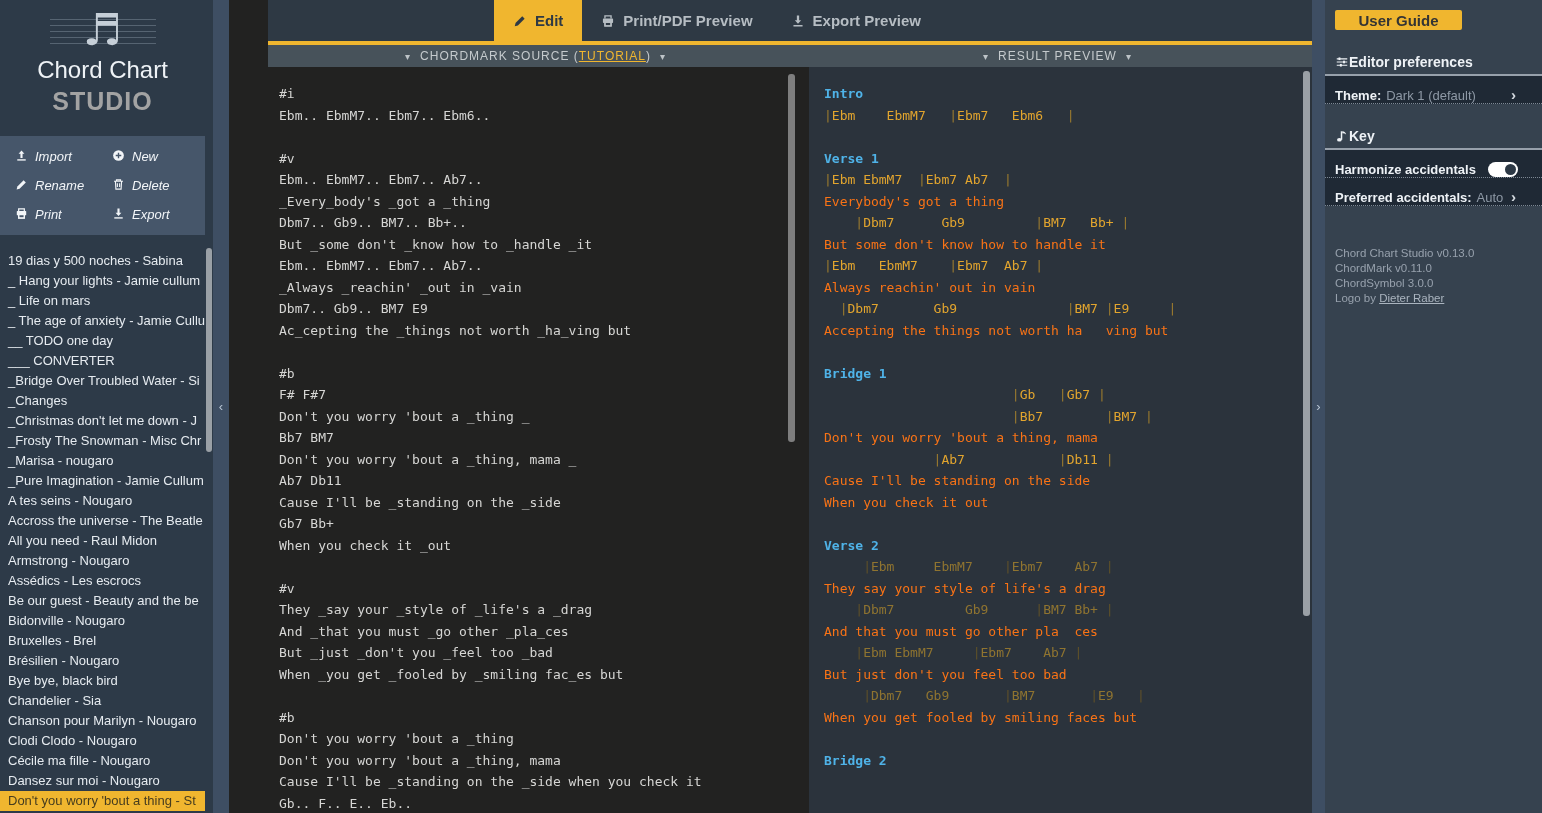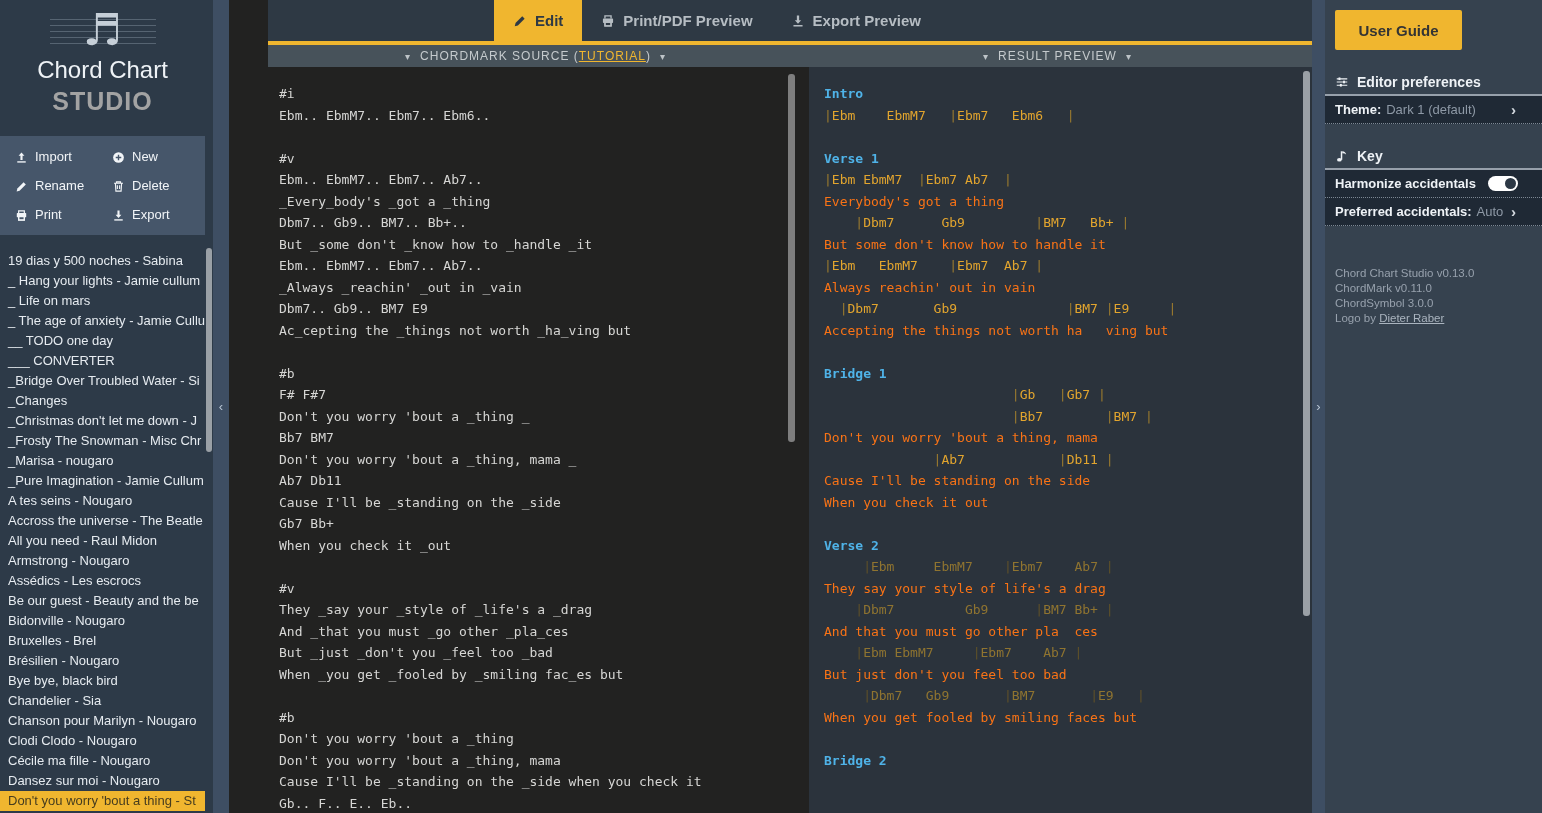--- a/index.html
+++ b/index.html
@@ -10,21 +10,21 @@
   
   .sidebar { flex:0 0 205px; width:205px; background:#2d3a48; display:flex; flex-direction:column; overflow:hidden; }
   .logo { height:132px; text-align:center; padding-top:4px; }
   .logo-art { position:relative; width:130px; height:52px; margin:0 auto; }
   .logo-art::before { content:""; position:absolute; left:12px; right:12px; top:15px; height:25px;
     background:repeating-linear-gradient(to bottom,#5d6b79 0 1px,transparent 1px 6px); opacity:.85; }
   .logo-note { position:relative; font-family:"DejaVu Sans",sans-serif; font-size:44px; line-height:52px; color:#c6cfd8; }
   .brand1 { font-size:24px; line-height:27px; color:#eef2f6; }
   .brand2 { font-size:25px; line-height:36px; font-weight:bold; letter-spacing:1px; color:#a3a3a3; }
   .actions { background:#46566a; margin-top:4px; padding:13px 15px; display:grid; grid-template-columns:97px auto; row-gap:14px; }
-  .action { display:flex; align-items:flex-end; gap:7px; color:#f2f5f8; font-size:13px; cursor:pointer; white-space:nowrap; }
+  .action { display:flex; align-items:flex-start; gap:7px; color:#f2f5f8; font-size:13px; cursor:pointer; white-space:nowrap;font-style:italic; }
   .ic { display:inline-flex; width:13px; height:13px; flex:0 0 auto; }
   .ic svg { width:100%; height:100%; }
   .songs { flex:1; margin-top:6px; padding-top:10px; overflow:hidden; }
   .song { height:20px; line-height:20px; padding-left:8px; font-size:13px; color:#e6ebf0; white-space:nowrap; overflow:hidden; cursor:pointer; }
   .song.selected { background:#f0b62f; color:#463c1e; }
 
   
   .vscroll { flex:0 0 8px; background:#2d3a48; position:relative; }
   .vscroll .thumb { position:absolute; left:1px; width:6px; border-radius:3px; background:#9aa0a6; }
   .strip { flex:0 0 16px; background:#3e4e63; display:flex; align-items:center; justify-content:center;
@@ -52,26 +52,26 @@
              font:13px/21.5px "DejaVu Sans Mono",monospace; }
   .rl { white-space:pre; height:21.5px; }
   .rl.h { color:#4fb3e8; font-weight:bold; }
   .rl.l { color:#f97316; }
   .rl.c { color:#e2a52e; }  .rl.c .pipe { color:#9a7a2e; }
   .rl.cd { color:#8f7430; } .rl.cd .pipe { color:#5f5129; }
   .reswrap .thumb { position:absolute; top:4px; right:2px; width:7px; height:545px; background:#9aa0a6; border-radius:3px; }
 
   
   .rside { flex:0 0 217px; width:217px; background:#36424f; color:#eef2f6; font-size:13px; overflow:hidden; }
-  .ug-btn { margin:10px 0 0 10px; width:127px; height:40px; background:#f0b62f; color:#343434; font-weight:bold;
+  .ug-btn { margin:10px 0 0 10px; width:127px; height:20px; background:#f0b62f; color:#343434; font-weight:bold;
             font-size:15px; display:flex; align-items:center; justify-content:center; border-radius:2px; cursor:pointer; }
-  .sect-h { display:flex; align-items:center; gap:8px; font-weight:bold; font-size:14px; padding-left:10px; margin-top:20px; height:24px; }
+  .sect-h { display:flex; align-items:center; gap:0; font-weight:bold; font-size:14px; padding-left:10px; margin-top:20px; height:24px; }
   .sect-h .ic { width:14px; height:14px; }
   .rows { border-top:2px solid #97a0ab; }
-  .row { background:#1f2935; display:flex; align-items:center; padding:0 10px; border-bottom:1px dotted #7d8894; min-height:28px; cursor:pointer; }
+  .row { background:#1f2935; display:flex; align-items:flex-end; padding:0 10px; border-bottom:1px dotted #7d8894; min-height:28px; cursor:pointer; }
   .row .lab { font-weight:bold; }
   .row .val { color:#8e99a6; margin-left:5px; }
   .row .chev { margin-left:auto; margin-right:16px; color:#d4dae0; font-size:15px; font-weight:bold; }
   .row.block { display:block; padding:8px 10px 10px; cursor:default; }
   .tr-top { display:flex; align-items:center; }
   .tr-top .tval { margin-left:auto; margin-right:14px; }
   .slider { position:relative; height:11px; margin-top:7px; background:#8093ae; cursor:pointer; }
   .slider .sthumb { position:absolute; left:47%; top:0; width:14px; height:11px; background:#060606; }
   .toggle { margin-left:auto; margin-right:14px; width:30px; height:15px; background:#fff; border-radius:8px; position:relative; cursor:pointer; }
   .toggle::after { content:""; position:absolute; right:2px; top:2px; width:11px; height:11px; border-radius:50%; background:#2c3845; }

